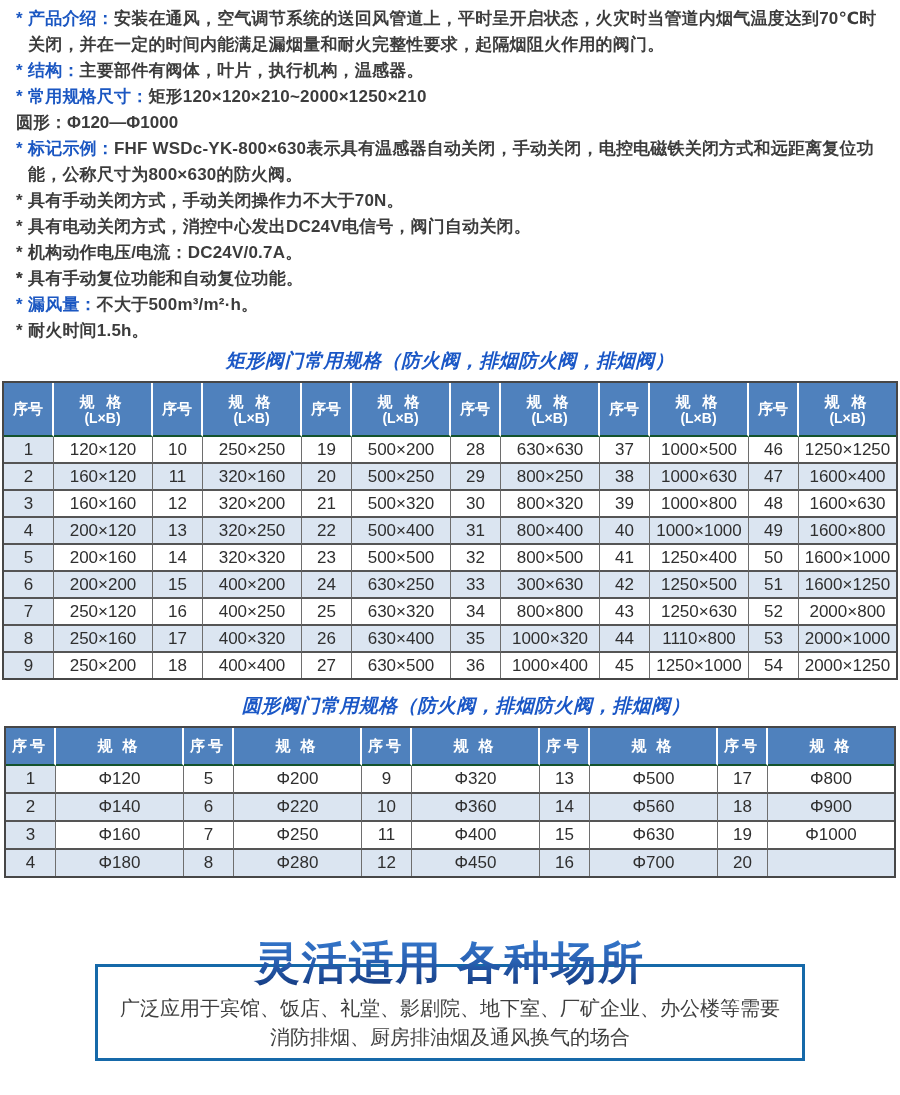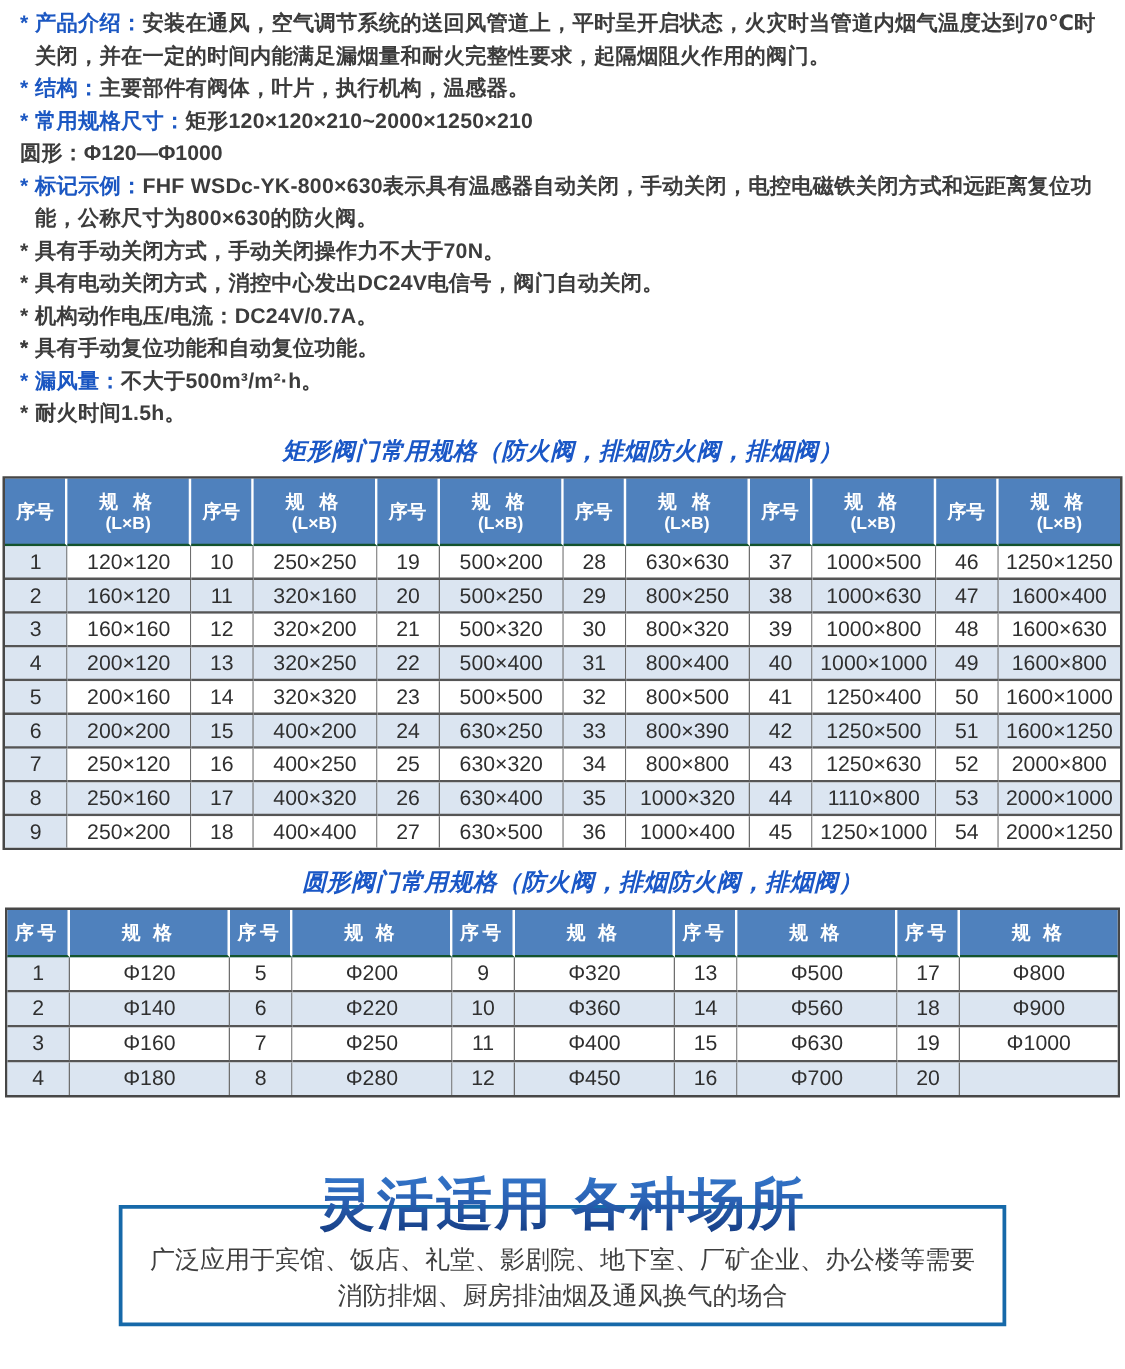--- a/index.html
+++ b/index.html
@@ -196,21 +196,21 @@
             <td class="spec">1600×1000</td>
           </tr>
           <tr class="alt">
             <td class="no lead">6</td>
             <td class="spec">200×200</td>
             <td class="no">15</td>
             <td class="spec">400×200</td>
             <td class="no">24</td>
             <td class="spec">630×250</td>
             <td class="no">33</td>
-            <td class="spec">800×390</td>
+            <td class="spec">300×630</td>
             <td class="no">42</td>
             <td class="spec">1250×500</td>
             <td class="no">51</td>
             <td class="spec">1600×1250</td>
           </tr>
           <tr>
             <td class="no lead">7</td>
             <td class="spec">250×120</td>
             <td class="no">16</td>
             <td class="spec">400×250</td>

